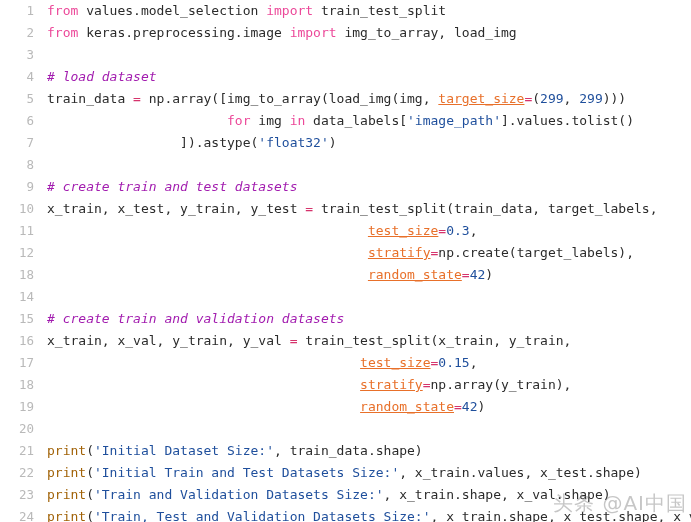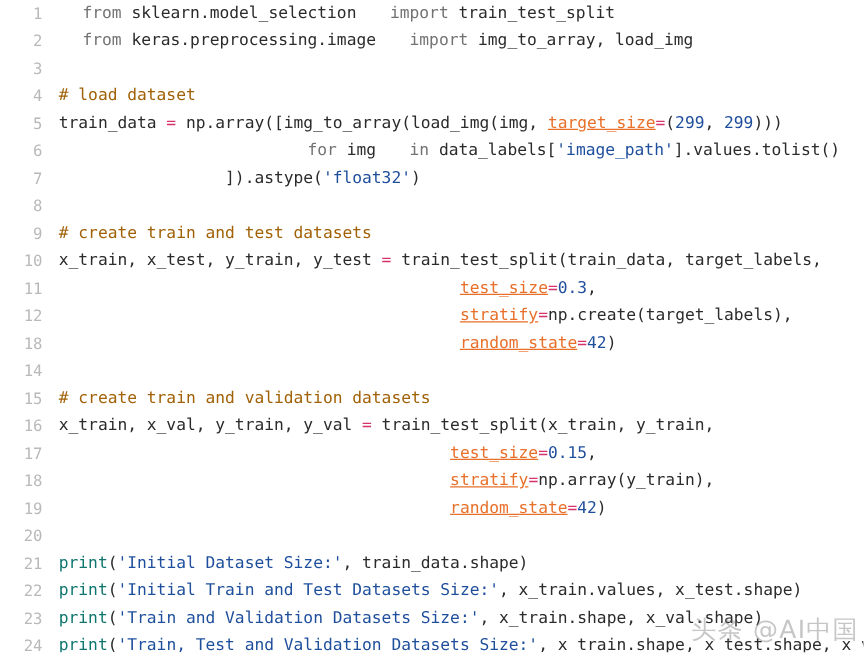--- a/index.html
+++ b/index.html
@@ -40,25 +40,25 @@
   }
   .line-content {
     flex: 1 1 auto;
     padding-left: 13px;
     color: #24292e;
     white-space: pre;
     overflow: hidden;
     line-height: 22px;
   }
   
-  .tok-kw   { color: #737373; margin-left: 19px; }
-  .tok-com  { color: #a16207; }
+  .tok-kw   { color: #ec4899; }
+  .tok-com  { color: #a21caf; font-style: italic; }
   .tok-str  { color: #1f4f9c; }
   .tok-num  { color: #1f4f9c; }
-  .tok-bif  { color: #0f766e; }
+  .tok-bif  { color: #a16207; }
   .tok-kwarg{ color: #e8702a; text-decoration: underline; }
   .tok-op   { color: #d6336c; }
   .tok-pln  { color: #2b2b2b; }
 
   #watermark {
     position: absolute;
     right: 4px;
     bottom: 8px;
     font-family: "DejaVu Sans", "Liberation Sans", sans-serif;
     font-size: 20px;
@@ -67,21 +67,21 @@
     pointer-events: none;
     user-select: none;
     white-space: nowrap;
   }
 </style>
 </head>
 <body>
 
 <div id="code-viewer">
   <div id="code-rows">
-      <div class="code-row"><span class="line-number">1</span><span class="line-content"><span class="tok-kw">from</span><span class="tok-pln"> sklearn.model_selection </span><span class="tok-kw">import</span><span class="tok-pln"> train_test_split</span></span></div>
+      <div class="code-row"><span class="line-number">1</span><span class="line-content"><span class="tok-kw">from</span><span class="tok-pln"> values.model_selection </span><span class="tok-kw">import</span><span class="tok-pln"> train_test_split</span></span></div>
       <div class="code-row"><span class="line-number">2</span><span class="line-content"><span class="tok-kw">from</span><span class="tok-pln"> keras.preprocessing.image </span><span class="tok-kw">import</span><span class="tok-pln"> img_to_array, load_img</span></span></div>
       <div class="code-row"><span class="line-number">3</span><span class="line-content"></span></div>
       <div class="code-row"><span class="line-number">4</span><span class="line-content"><span class="tok-com"># load dataset</span></span></div>
       <div class="code-row"><span class="line-number">5</span><span class="line-content"><span class="tok-pln">train_data </span><span class="tok-op">=</span><span class="tok-pln"> np.array([img_to_array(load_img(img, </span><span class="tok-kwarg">target_size</span><span class="tok-op">=</span><span class="tok-pln">(</span><span class="tok-num">299</span><span class="tok-pln">, </span><span class="tok-num">299</span><span class="tok-pln">)))</span></span></div>
       <div class="code-row"><span class="line-number">6</span><span class="line-content"><span class="tok-pln">                       </span><span class="tok-kw">for</span><span class="tok-pln"> img </span><span class="tok-kw">in</span><span class="tok-pln"> data_labels[</span><span class="tok-str">'image_path'</span><span class="tok-pln">].values.tolist()</span></span></div>
       <div class="code-row"><span class="line-number">7</span><span class="line-content"><span class="tok-pln">                 ]).astype(</span><span class="tok-str">'float32'</span><span class="tok-pln">)</span></span></div>
       <div class="code-row"><span class="line-number">8</span><span class="line-content"></span></div>
       <div class="code-row"><span class="line-number">9</span><span class="line-content"><span class="tok-com"># create train and test datasets</span></span></div>
       <div class="code-row"><span class="line-number">10</span><span class="line-content"><span class="tok-pln">x_train, x_test, y_train, y_test </span><span class="tok-op">=</span><span class="tok-pln"> train_test_split(train_data, target_labels,</span></span></div>
       <div class="code-row"><span class="line-number">11</span><span class="line-content"><span class="tok-pln">                                         </span><span class="tok-kwarg">test_size</span><span class="tok-op">=</span><span class="tok-num">0.3</span><span class="tok-pln">,</span></span></div>

